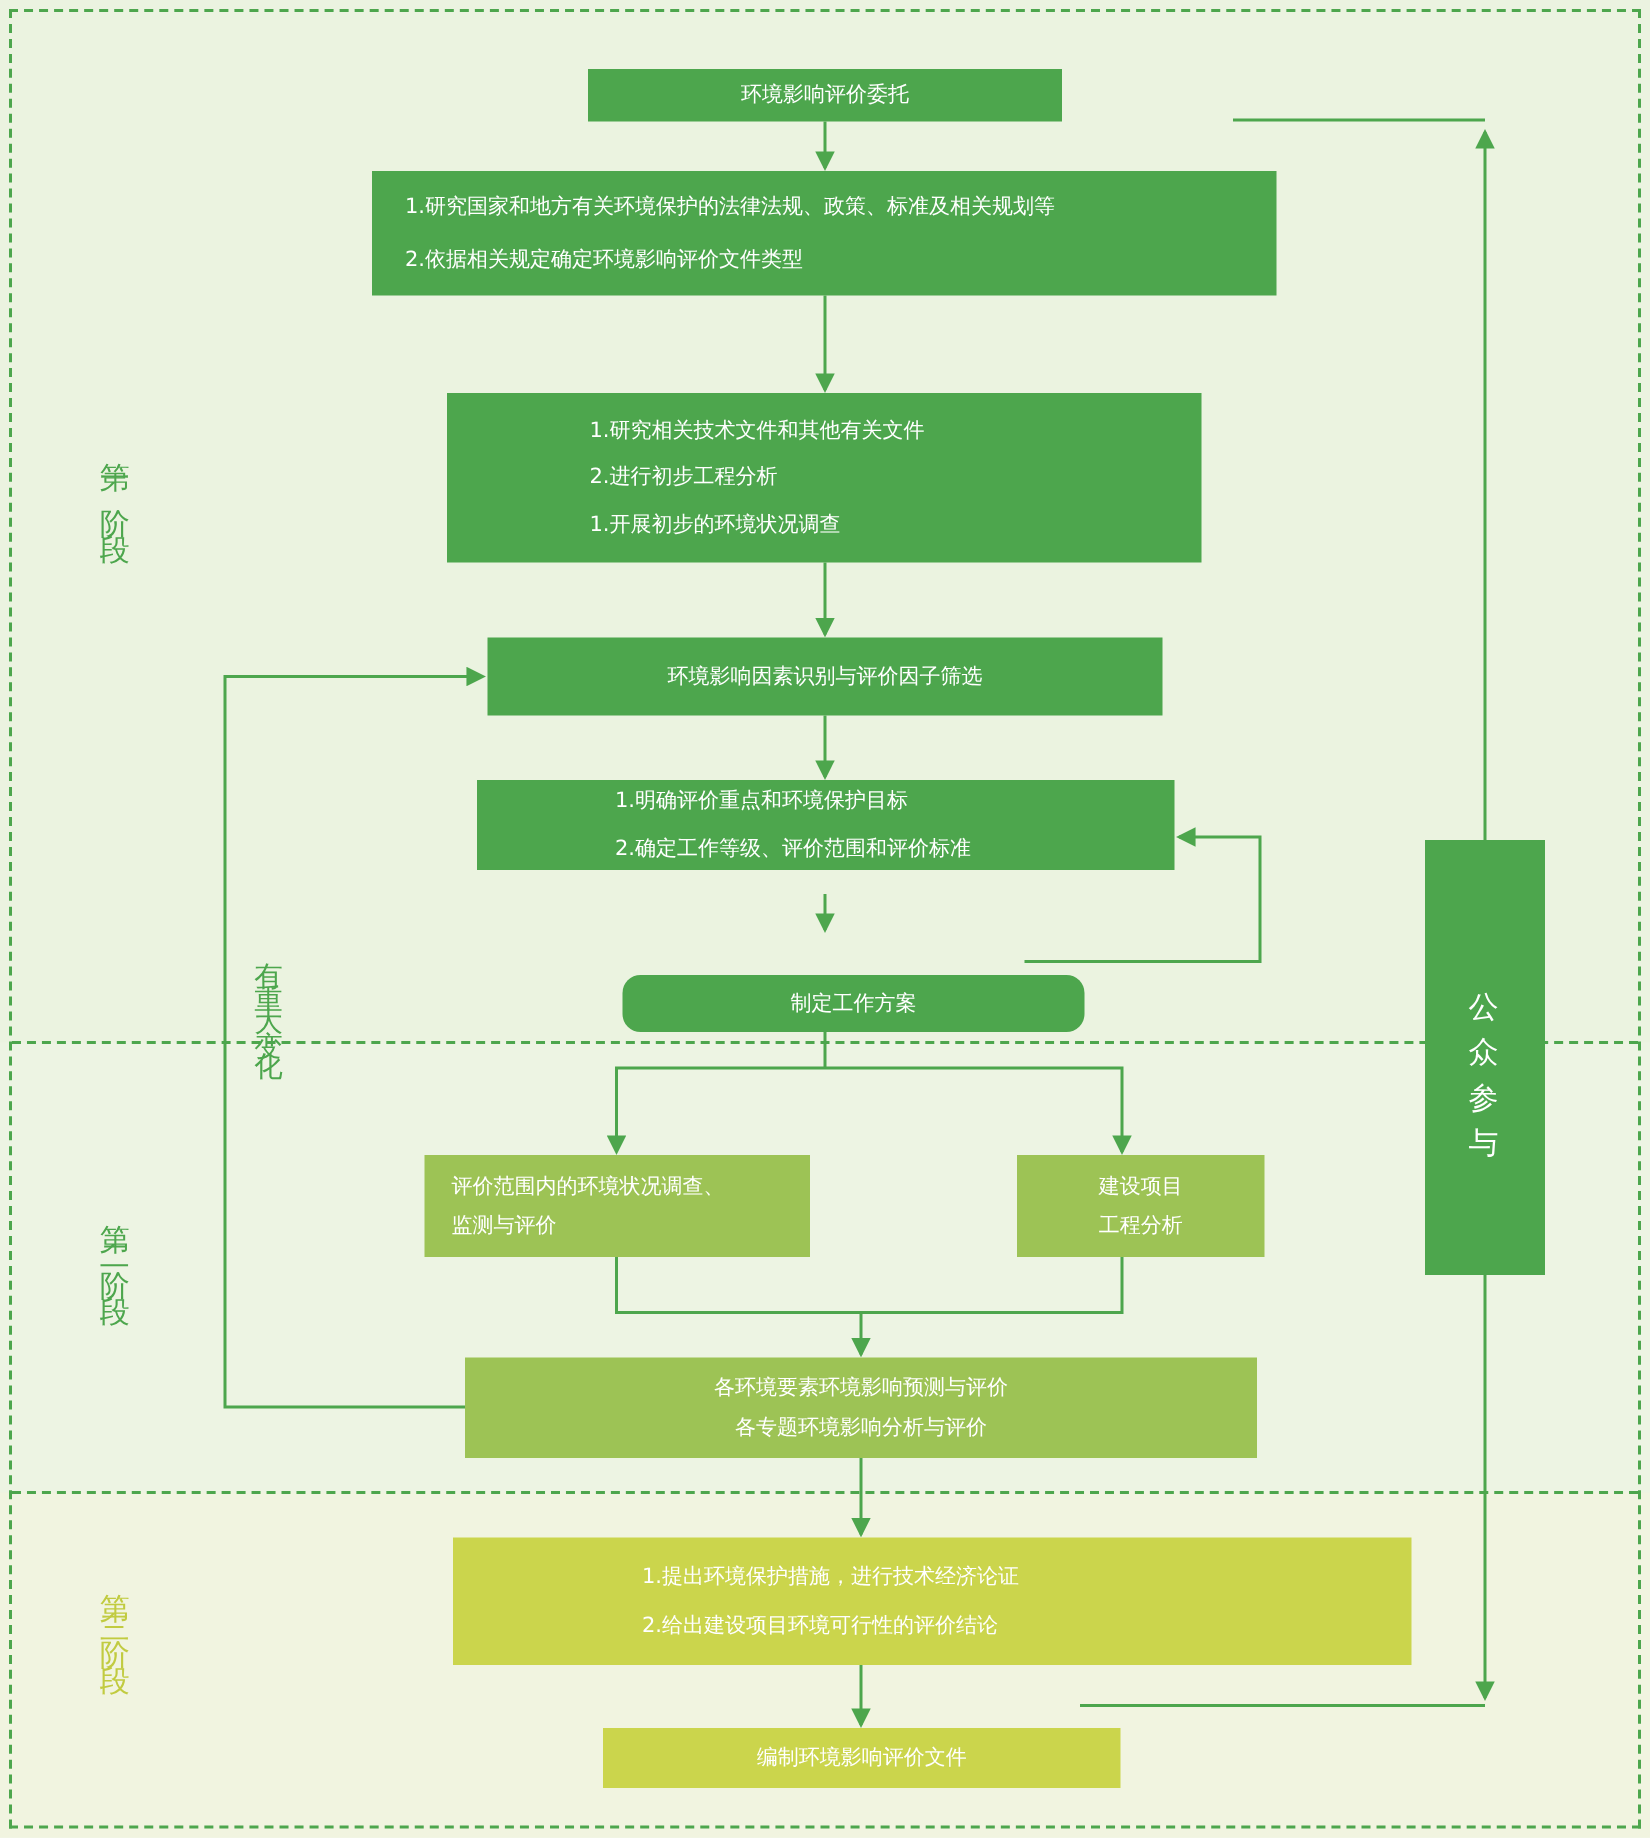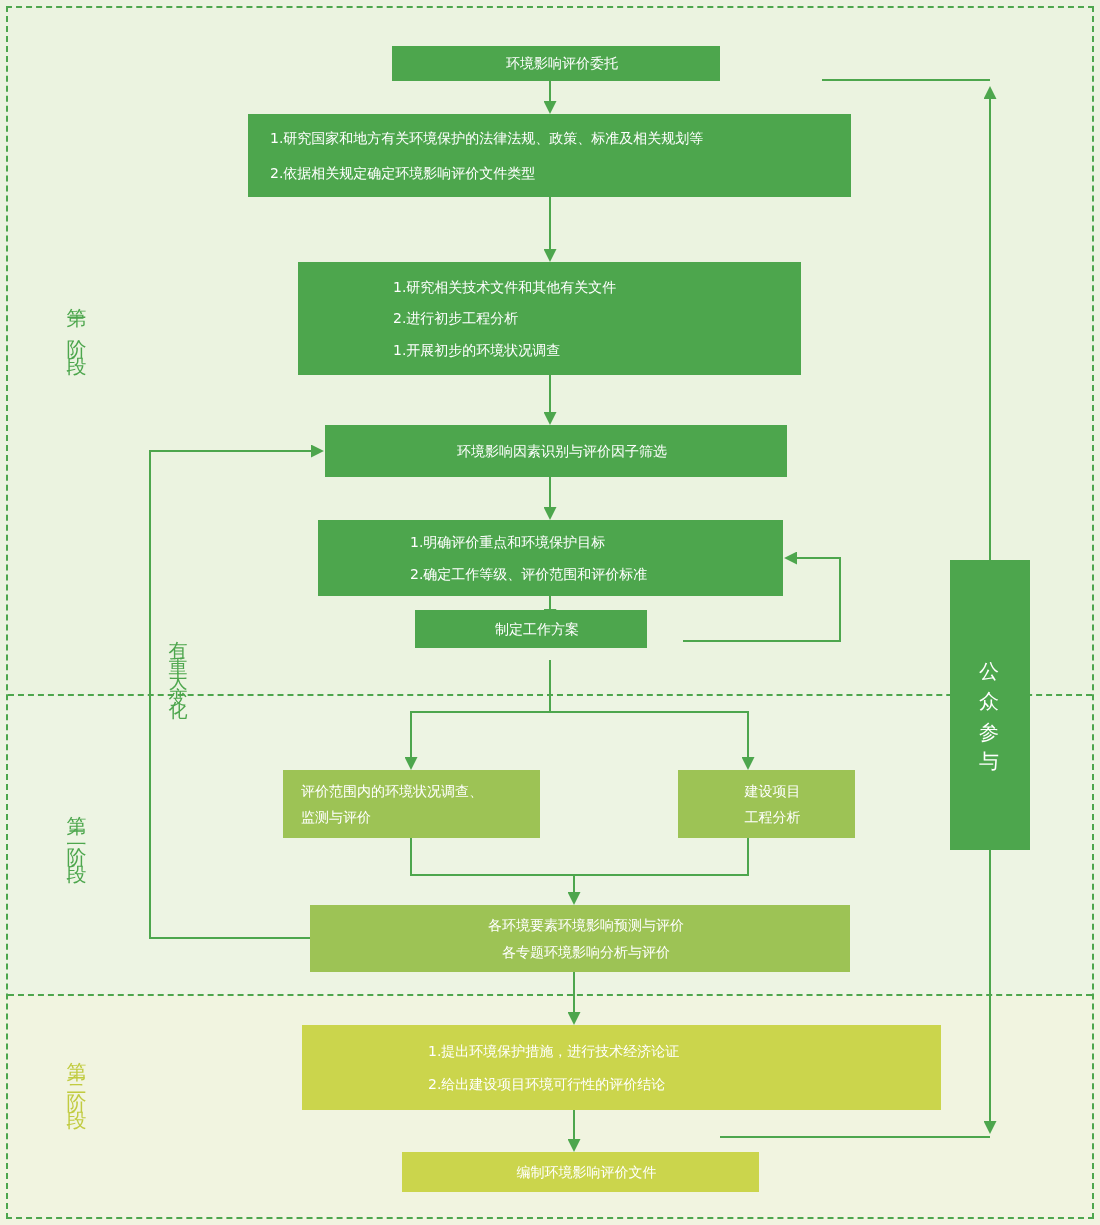--- a/index.html
+++ b/index.html
@@ -23,21 +23,21 @@
     border-top:2px dashed var(--line-green,#4da64d);
   }
   svg.connectors{position:absolute;left:0;top:0;}
   .c{stroke:var(--line-green,#4da64d);stroke-width:2;fill:none;}
   .arrowhead{fill:var(--line-green,#4da64d);}
   .node{
     position:absolute;display:flex;flex-direction:column;justify-content:center;
     color:var(--text-white,#ffffff);font-size:14px;line-height:1.3;
   }
   .node .ln{white-space:nowrap;}
-  .node.center{align-items:center;text-align:center;padding-left:12px;}
+  .node.center{align-items:center;text-align:center;}
   .g1{background:var(--stage1-green,#4da64d);}
   .g2{background:var(--stage2-green,#9dc355);}
   .g3{background:var(--stage3-yellow,#cbd54c);}
   .vlabel{
     position:absolute;
     writing-mode:vertical-rl;text-orientation:upright;
     font-size:20px;letter-spacing:16px;
     color:var(--stage1-green,#4da64d);
     white-space:nowrap;
   }
@@ -106,26 +106,26 @@
   <div class="node g1" style="left:298px;top:262px;width:503px;height:113px;padding-left:95px;box-sizing:border-box;gap:13px;">
     <div class="ln">1.研究相关技术文件和其他有关文件</div>
     <div class="ln">2.进行初步工程分析</div>
     <div class="ln">1.开展初步的环境状况调查</div>
   </div>
 
   <div class="node g1 center" style="left:325px;top:425px;width:450px;height:52px;">
     <div class="ln">环境影响因素识别与评价因子筛选</div>
   </div>
 
-  <div class="node g1" style="left:318px;top:520px;width:465px;height:76px;padding-left:92px;box-sizing:border-box;gap:13px;">
+  <div class="node g1" style="left:318px;top:520px;width:465px;height:60px;padding-left:92px;box-sizing:border-box;gap:13px;">
     <div class="ln">1.明确评价重点和环境保护目标</div>
     <div class="ln">2.确定工作等级、评价范围和评价标准</div>
   </div>
 
-  <div class="node g1 center" style="left:415px;top:610px;width:220px;height:38px;">
+  <div class="node g1 center" style="left:415px;top:650px;width:308px;height:38px;border-radius:12px;">
     <div class="ln">制定工作方案</div>
   </div>
 
   <div class="node g2" style="left:283px;top:770px;width:257px;height:68px;padding-left:18px;box-sizing:border-box;gap:8px;">
     <div class="ln">评价范围内的环境状况调查、</div>
     <div class="ln">监测与评价</div>
   </div>
 
   <div class="node g2 center" style="left:678px;top:770px;width:165px;height:68px;gap:8px;">
     <div class="ln">建设项目</div>

